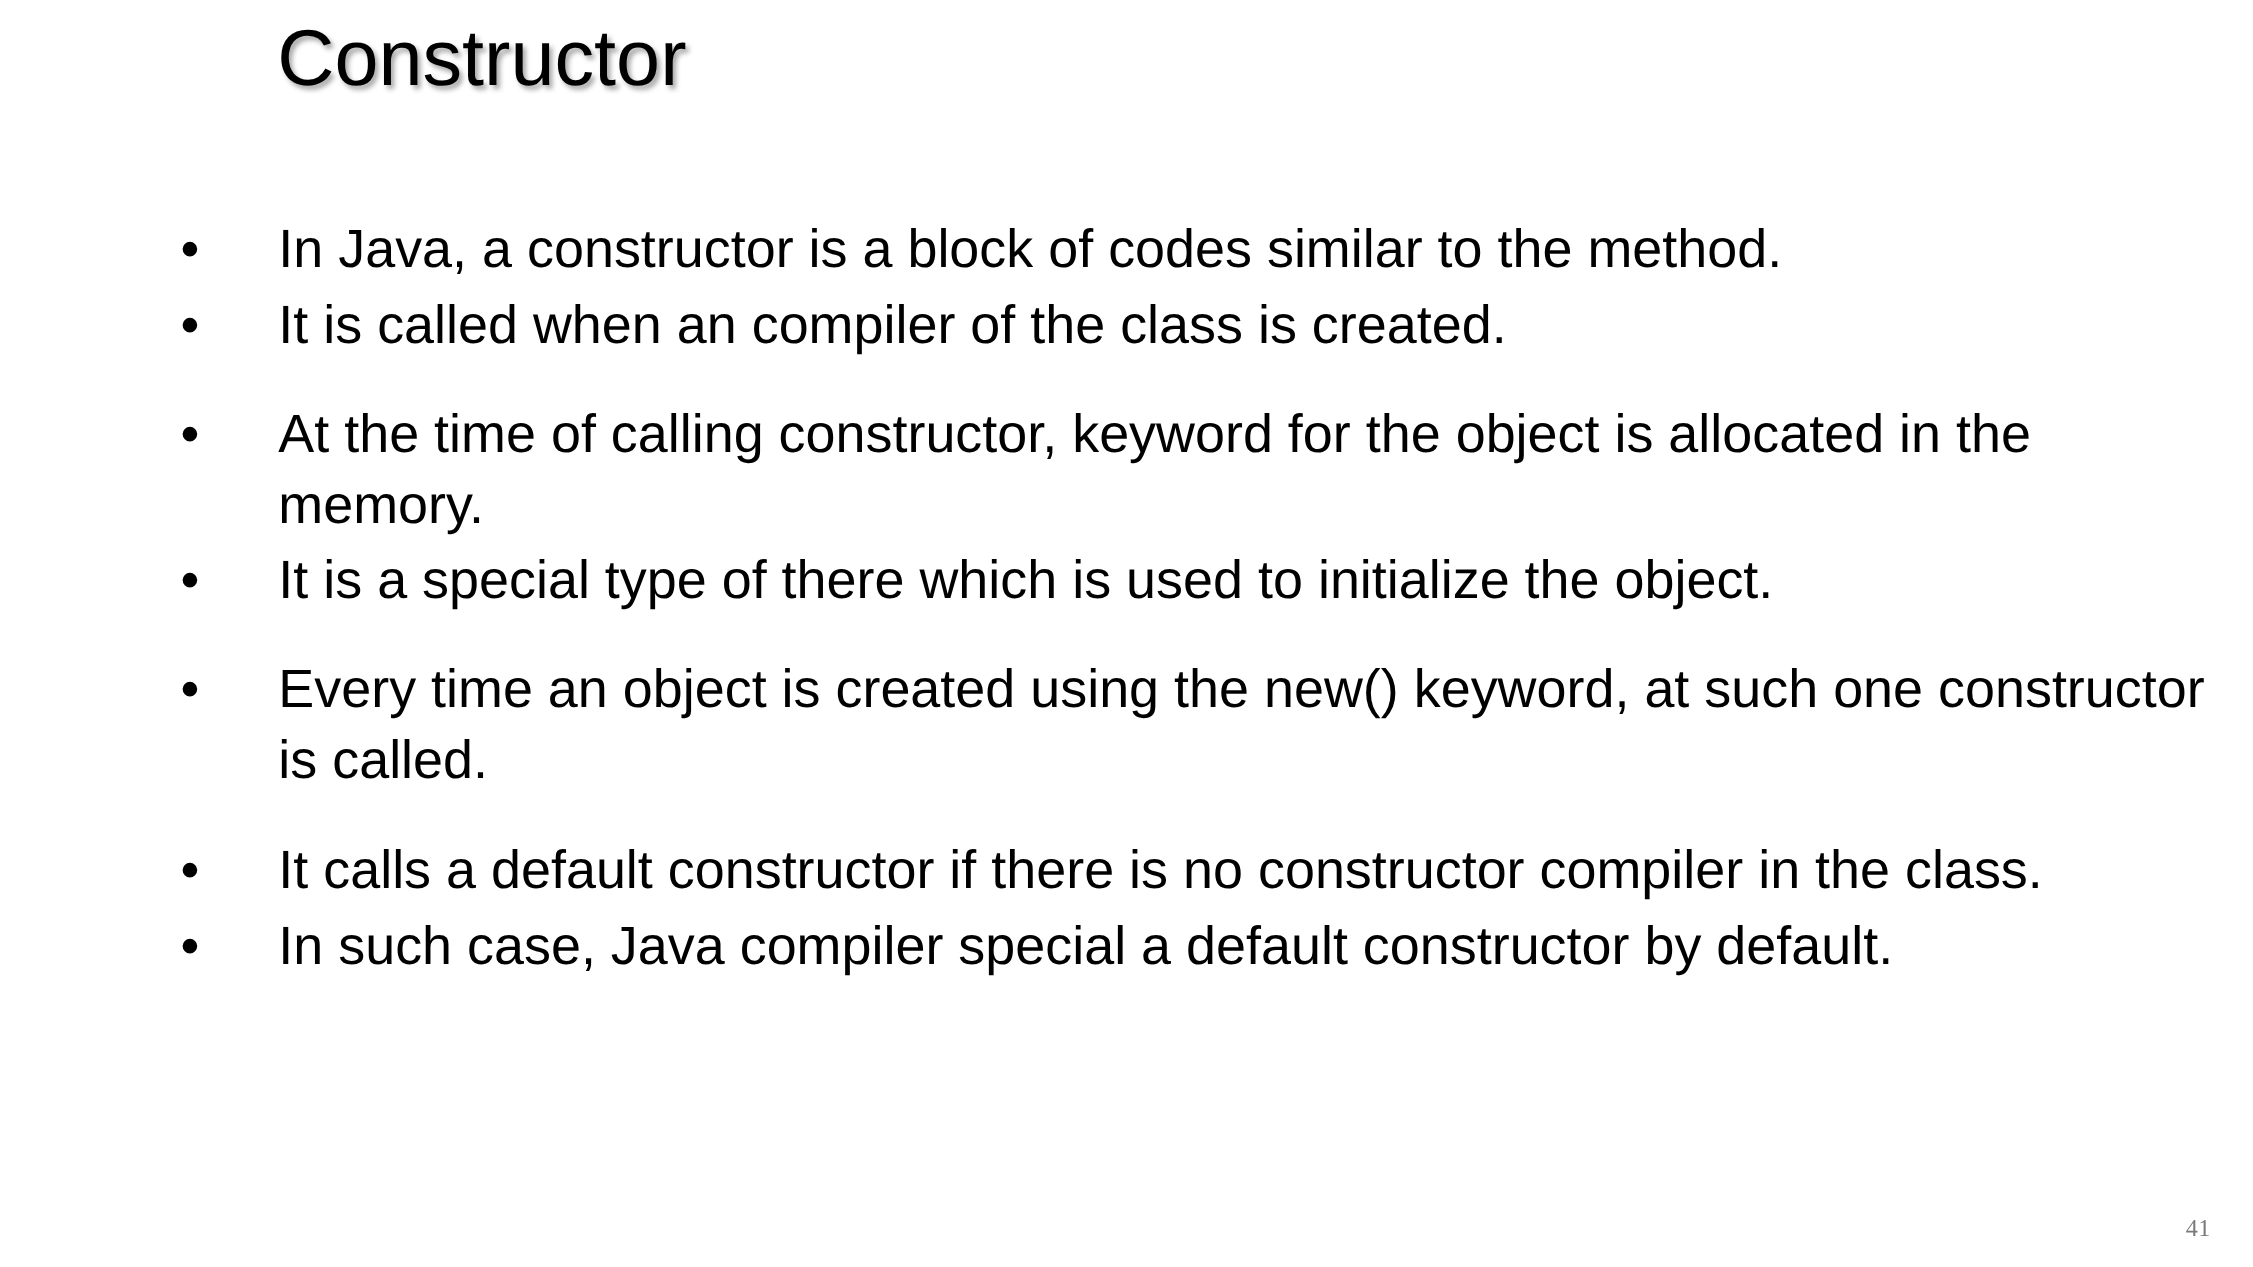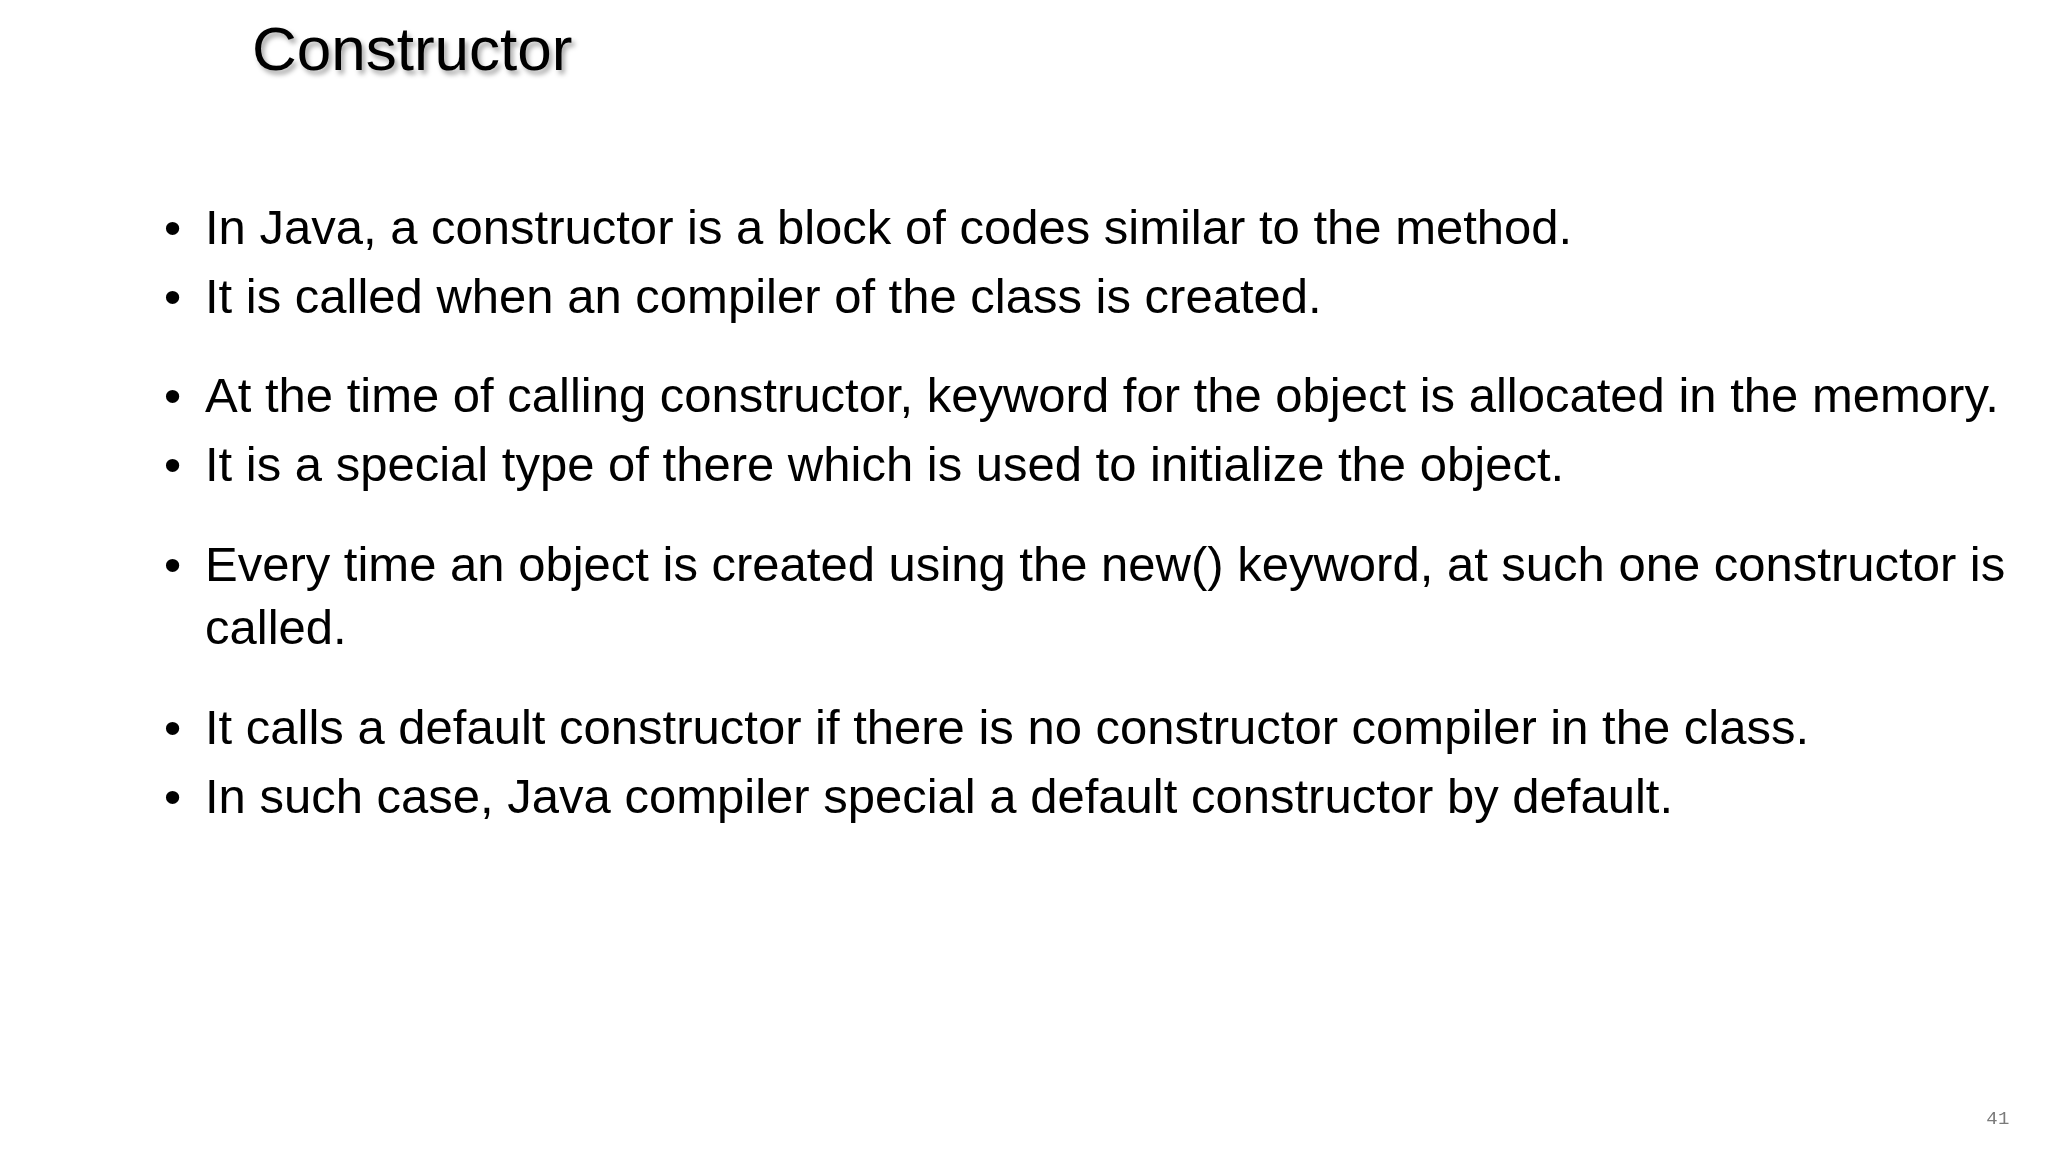--- a/index.html
+++ b/index.html
@@ -19,21 +19,21 @@
     width: 2048px;
     height: 1152px;
     background: #ffffff;
     box-sizing: border-box;
   }
 
   .slide-title {
     position: absolute;
     left: 252px;
     top: 16px;
-    font-size: 62px;
+    font-size: 72px;
     line-height: 1.05;
     font-weight: 400;
     color: #000000;
     letter-spacing: 0px;
     text-shadow: 3px 4px 5px rgba(0,0,0,0.35);
     white-space: nowrap;
   }
 
   .body-list {
     position: absolute;
@@ -60,34 +60,35 @@
     position: absolute;
     left: 4px;
     top: 0;
     font-size: 49px;
     line-height: 1.3;
     color: #000000;
   }
 
   .bullet-item .bullet-text {
     display: block;
+    margin-left: 48px;
   }
 
   
   .gap-none { margin-top: 0px; }
   .gap-small { margin-top: 5px; }
   .gap-large { margin-top: 36px; }
 
   .page-number {
     position: absolute;
     right: 38px;
     bottom: 22px;
-    font-size: 19px;
+    font-size: 22px;
     color: #7a7a7a;
-    font-family: Liberation Mono, monospace;
+    font-family: Liberation Serif, serif;
     letter-spacing: 0.5px;
   }
 </style>
 </head>
 <body>
 
 <div class="slide">
 
   <div class="slide-title">Constructor</div>
 

